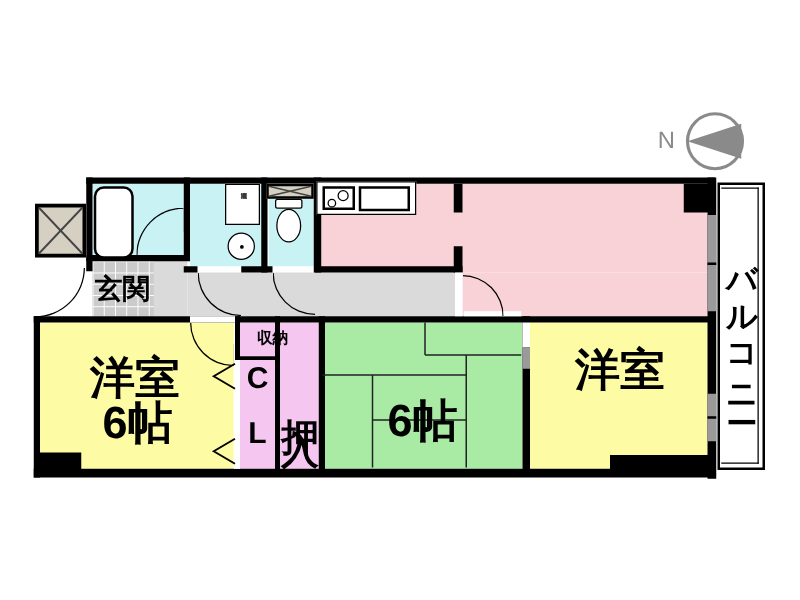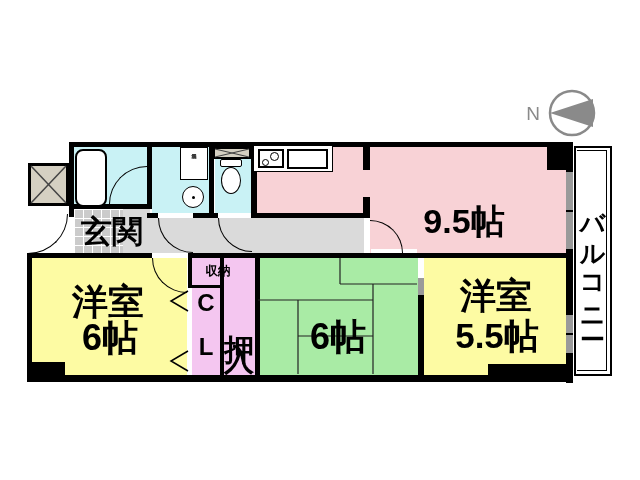--- a/index.html
+++ b/index.html
@@ -135,31 +135,29 @@
     </g>
 
     <g>
       <circle cx="572" cy="113" r="22" fill="none" stroke="#8A8A8A" stroke-width="2.5"></circle>
       <polygon points="550,113 593,99 593,127" fill="#8A8A8A"></polygon>
     </g>
   </svg>
 
   <div class="ctr" style="left:533px;top:113px;font-size:19px;font-weight:400;color:#8A8A8A;">N</div>
 
-  <div class="ctr" style="left:464px;top:221px;font-size:34px;">9.5帖</div>
 
-  <div class="ctr" style="left:112px;top:231px;font-size:31px;">玄関</div>
+  <div class="ctr" style="left:98px;top:231px;font-size:22px;">玄関</div>
 
   <div class="ctr" style="left:108px;top:302px;font-size:36px;">洋室</div>
   <div class="ctr" style="left:110px;top:338px;font-size:36px;">6帖</div>
 
   <div class="ctr" style="left:338px;top:337px;font-size:36px;">6帖</div>
 
   <div class="ctr" style="left:496px;top:296px;font-size:36px;">洋室</div>
-  <div class="ctr" style="left:497px;top:335px;font-size:35px;">5.5帖</div>
 
   <div class="ctr" style="left:206px;top:271px;font-size:12.5px;padding-left:24px;">収納</div>
   <div class="ctr" style="left:206px;top:303px;font-size:24px;">C</div>
   <div class="ctr" style="left:206px;top:347px;font-size:24px;">L</div>
 
   <div class="abs vtext" style="left:224px;top:264px;width:31px;height:110px;font-size:30px;font-weight:700;letter-spacing:8px;text-align:center;line-height:31px;">押入</div>
 
   <div class="abs vtext" style="left:578px;top:152px;width:30px;height:220px;font-size:25px;font-weight:700;letter-spacing:4px;text-align:center;line-height:30px;">バルコニー</div>
 
 </div>

